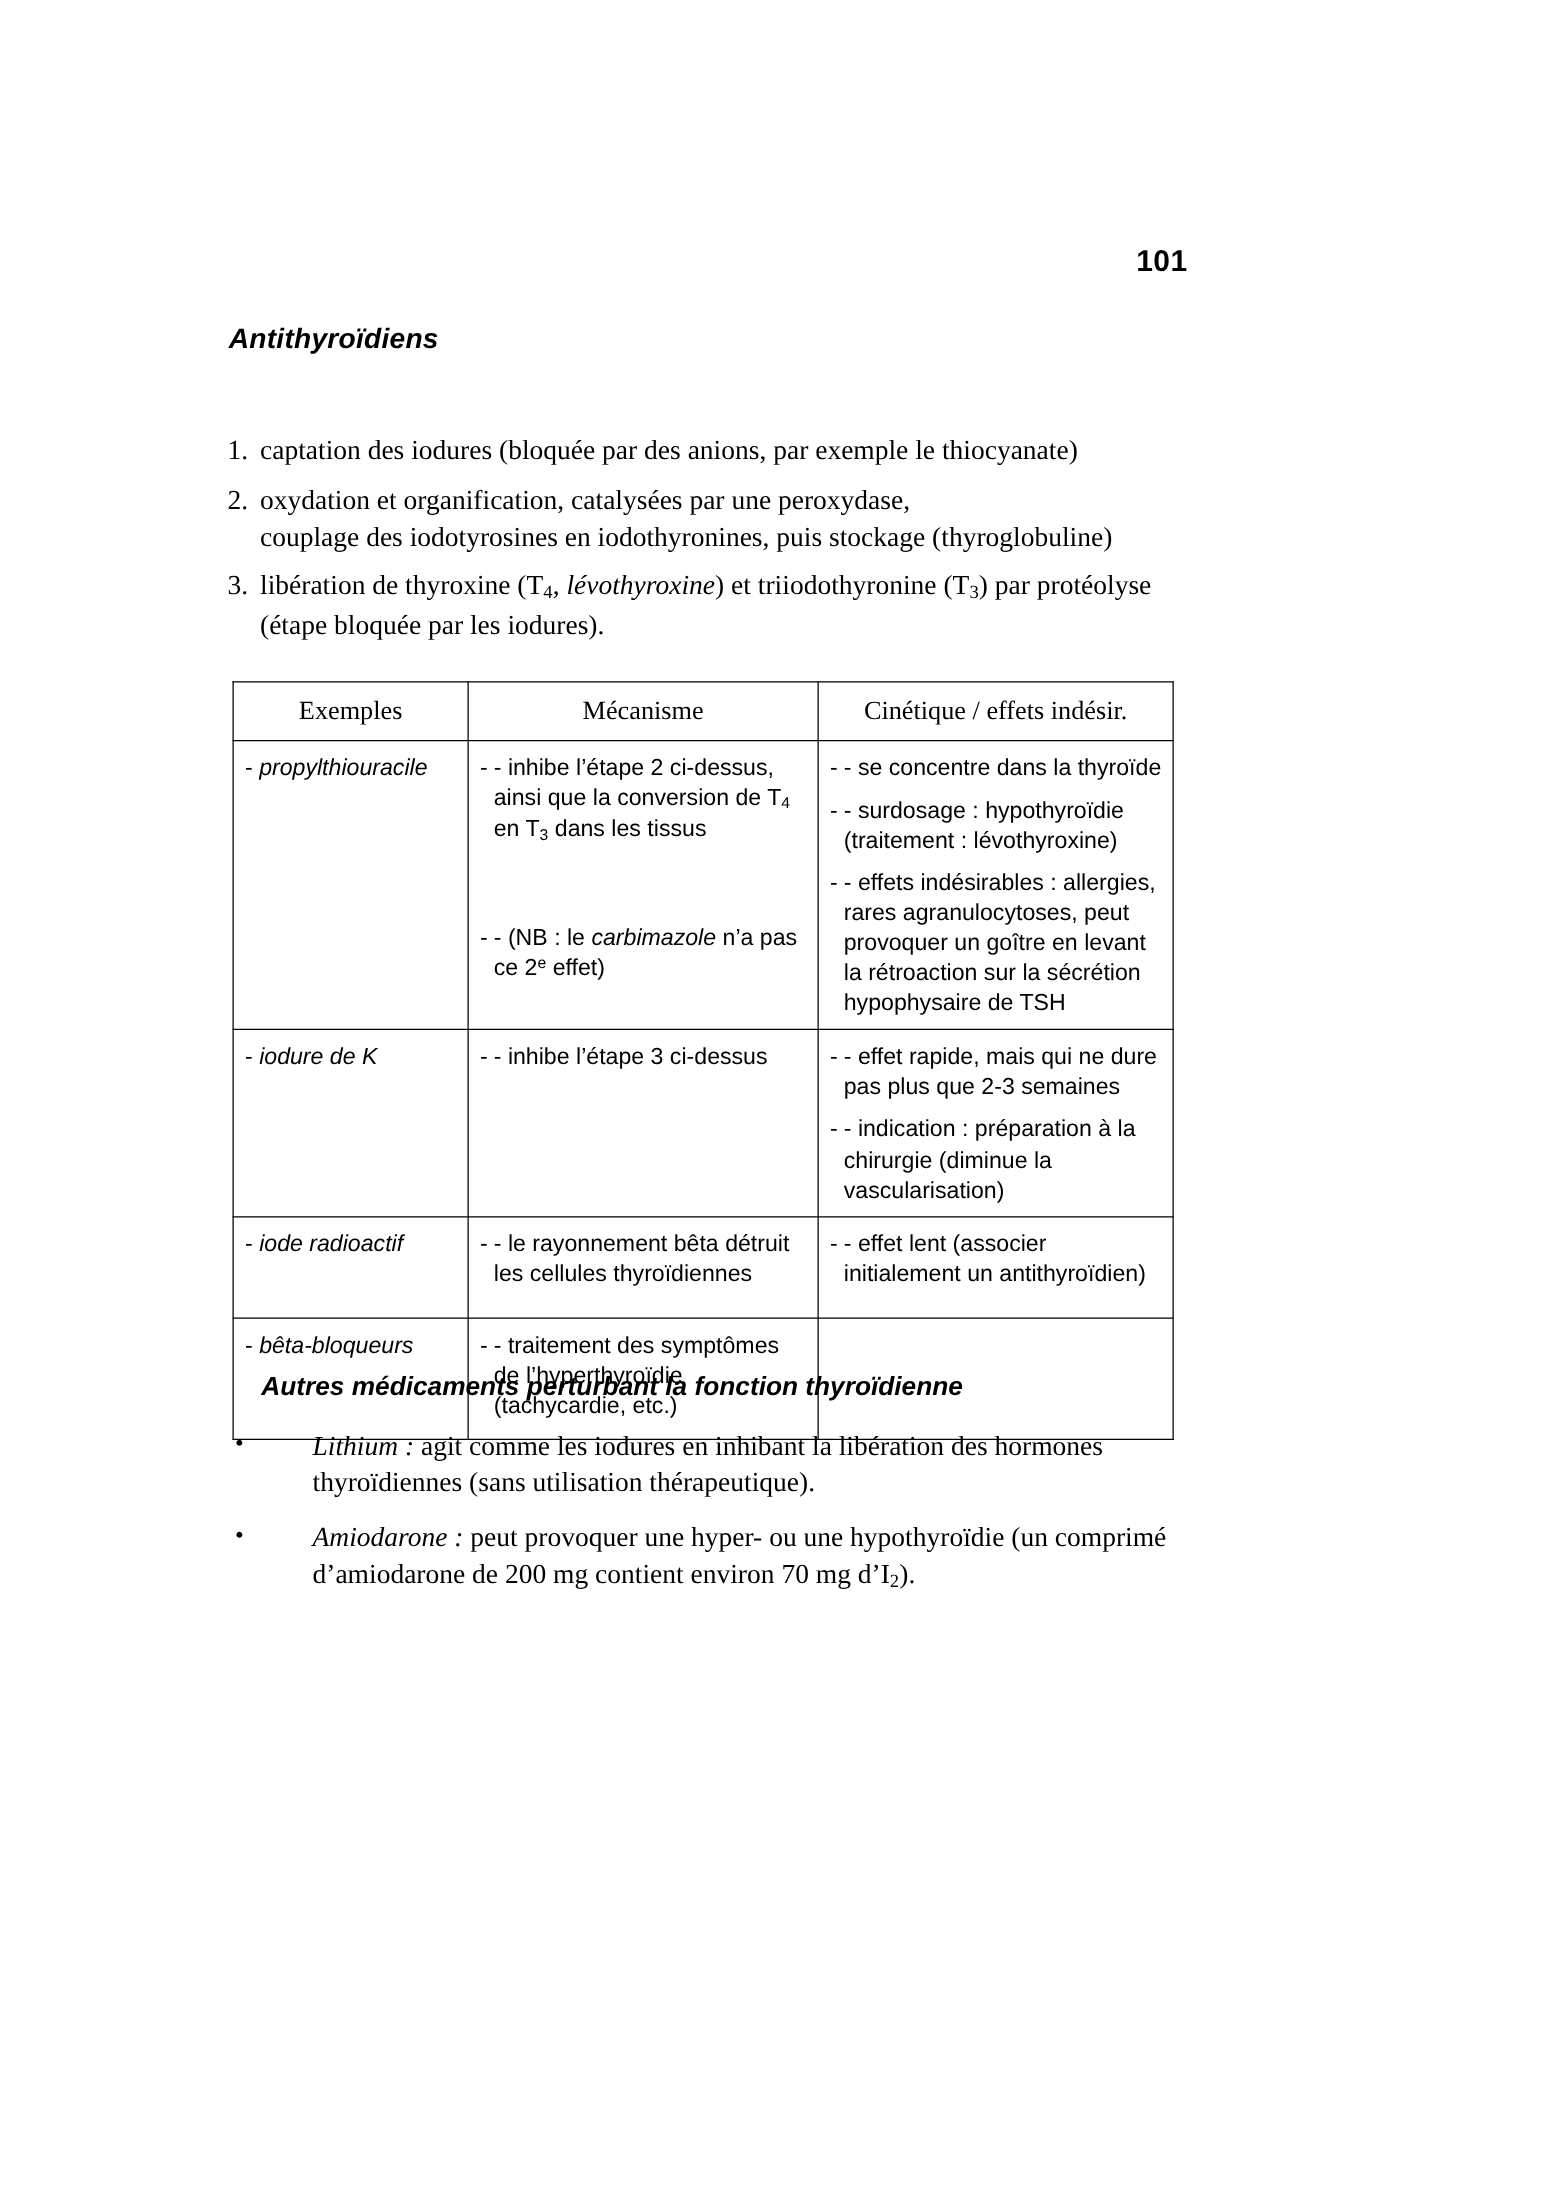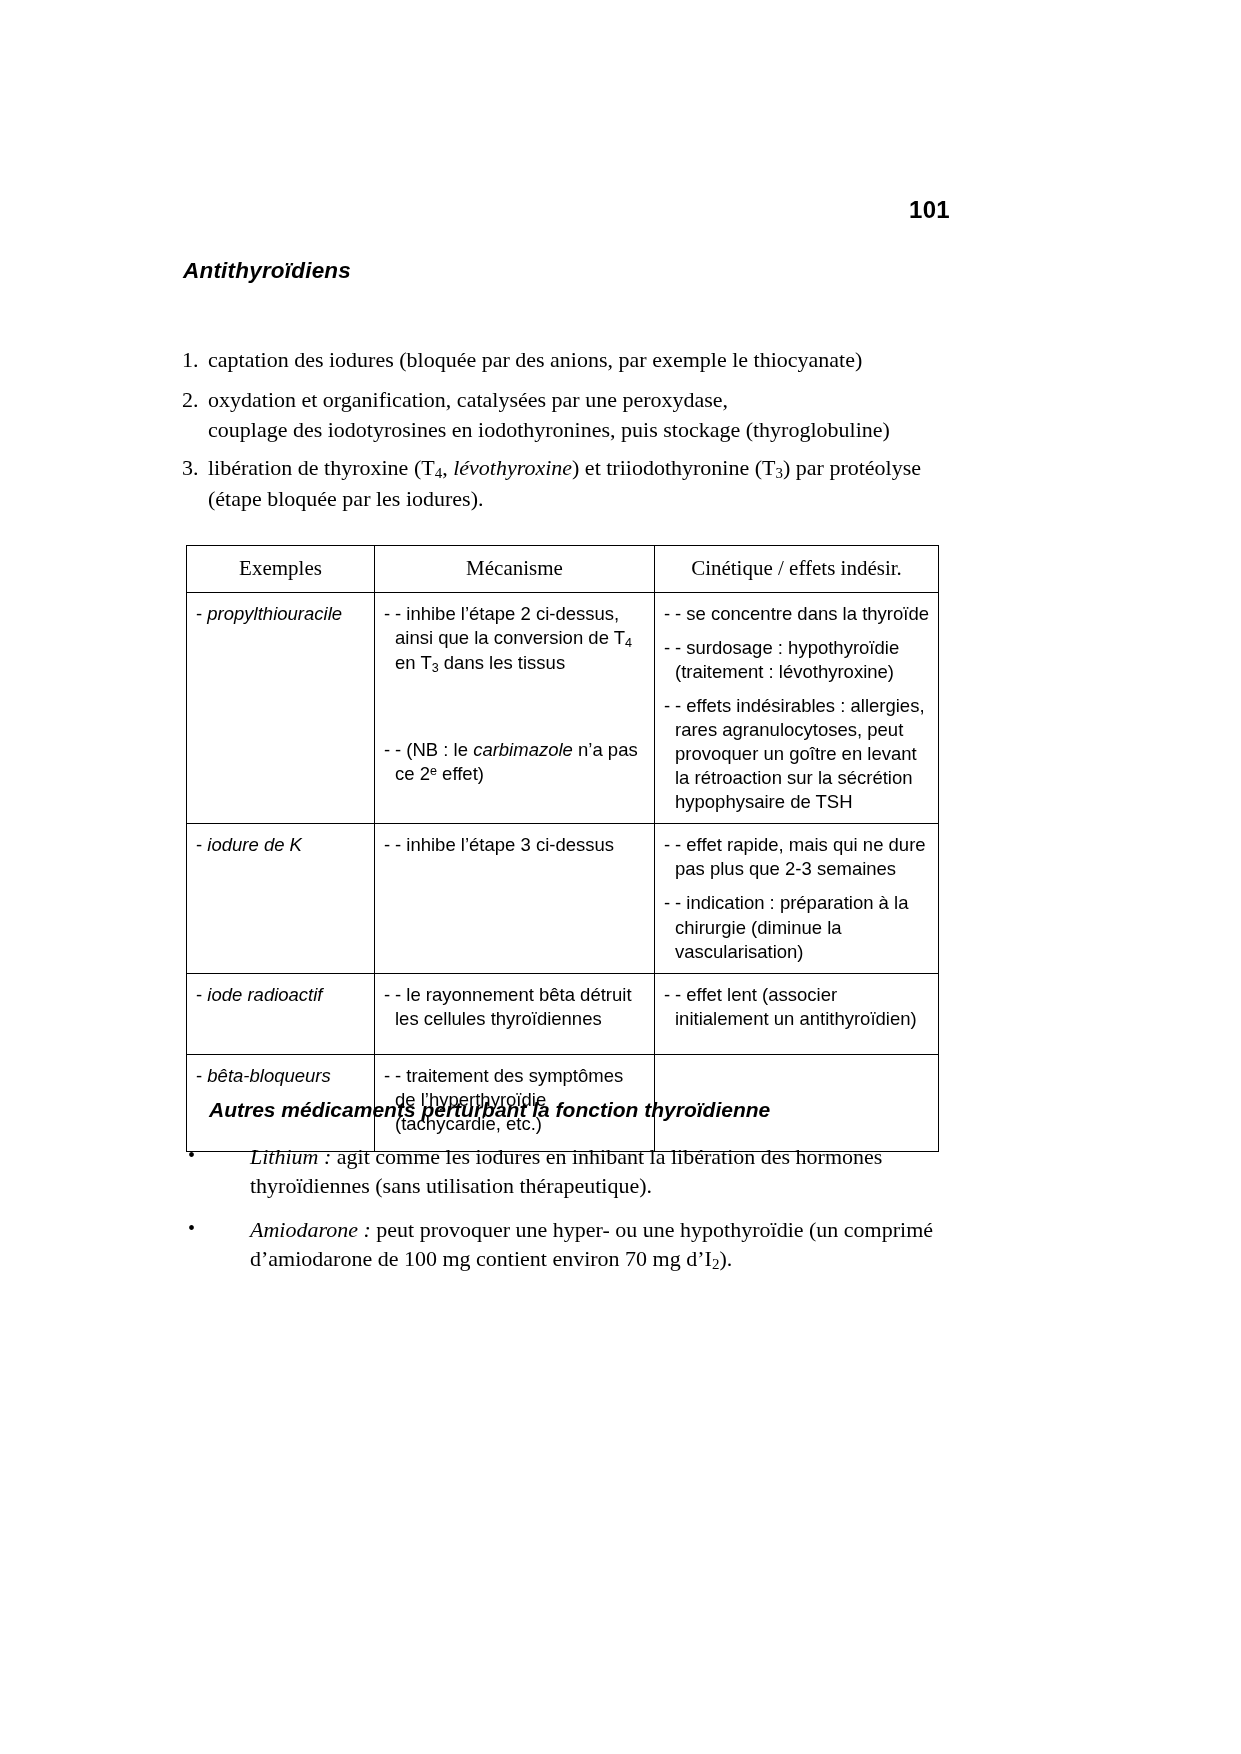--- a/index.html
+++ b/index.html
@@ -329,18 +329,18 @@
 
   <div class="blist">
 
     <div class="bli">
       <span class="bul">•</span>
       <span class="btxt"><span class="it">Lithium :</span><span> agit comme les iodures en inhibant la libération des hormones thyroïdiennes (sans utilisation thérapeutique).</span></span>
     </div>
 
     <div class="bli">
       <span class="bul">•</span>
-      <span class="btxt"><span class="it">Amiodarone :</span><span> peut provoquer une hyper- ou une hypothyroïdie (un comprimé d’amiodarone de 100 mg contient environ 70 mg d’I</span><sub>2</sub><span>).</span></span>
+      <span class="btxt"><span class="it">Amiodarone :</span><span> peut provoquer une hyper- ou une hypothyroïdie (un comprimé d’amiodarone de 200 mg contient environ 70 mg d’I</span><sub>2</sub><span>).</span></span>
     </div>
 
   </div>
 
 </div>
 
 </body></html>

